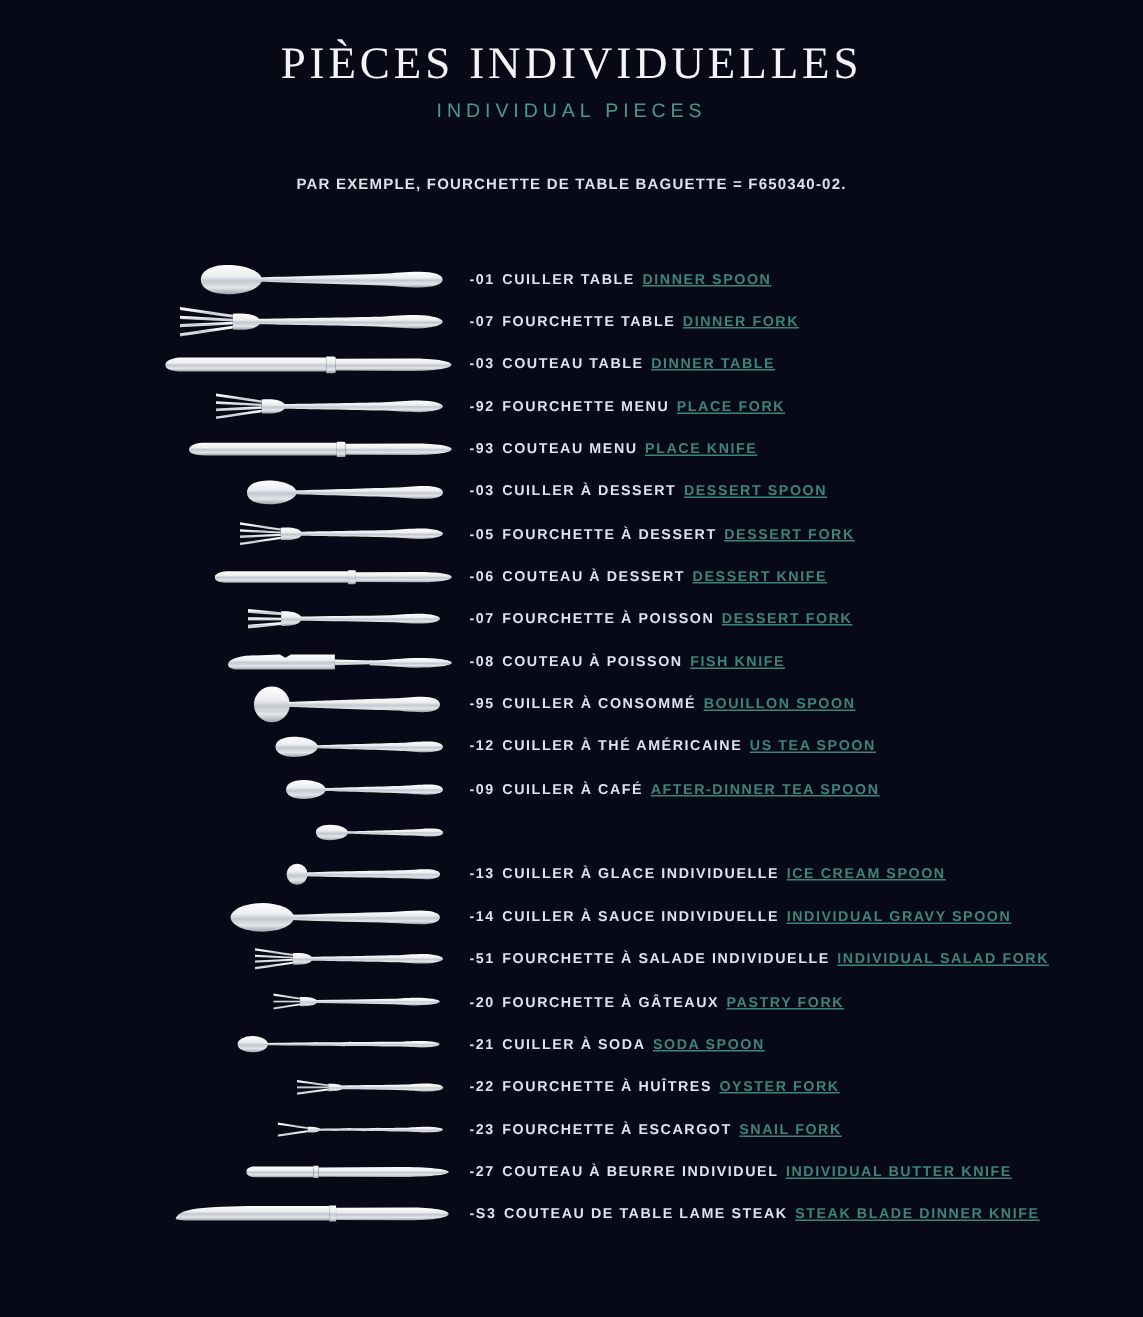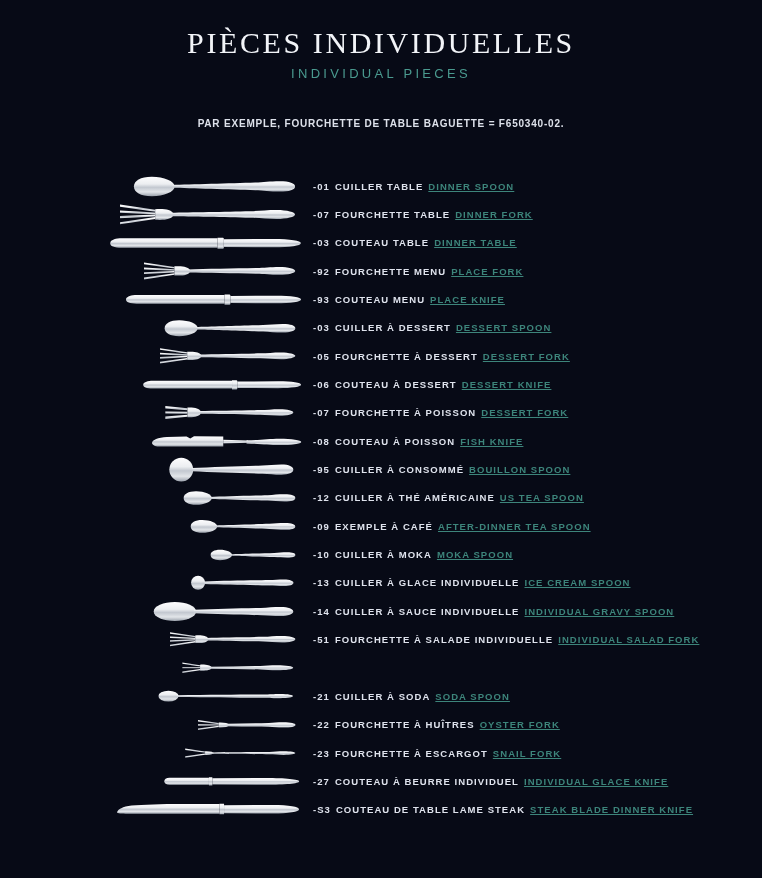--- a/index.html
+++ b/index.html
@@ -262,29 +262,28 @@
           </svg>
         </div>
         <div class="lbl"><span class="code">-12</span><span class="fr">CUILLER À THÉ AMÉRICAINE</span><span class="en">US TEA SPOON</span></div>
       </div>
       <div class="row">
         <div class="art" style="padding-right:12px">
           <svg width="106" height="14.8" viewBox="0 0 200 28">
             <use href="#sym-spoon"></use>
           </svg>
         </div>
-        <div class="lbl"><span class="code">-09</span><span class="fr">EXEMPLE À CAFÉ</span><span class="en">AFTER-DINNER TEA SPOON</span></div>
+        <div class="lbl"><span class="code">-09</span><span class="fr">CUILLER À CAFÉ</span><span class="en">AFTER-DINNER TEA SPOON</span></div>
       </div>
       <div class="row">
         <div class="art" style="padding-right:12px">
           <svg width="86" height="12" viewBox="0 0 200 28">
             <use href="#sym-spoon"></use>
           </svg>
         </div>
-        <div class="lbl"><span class="code">-10</span><span class="fr">CUILLER À MOKA</span><span class="en">MOKA SPOON</span></div>
       </div>
       <div class="row">
         <div class="art" style="padding-right:14px">
           <svg width="104" height="15.6" viewBox="0 0 200 30">
             <use href="#sym-icecream"></use>
           </svg>
         </div>
         <div class="lbl"><span class="code">-13</span><span class="fr">CUILLER À GLACE INDIVIDUELLE</span><span class="en">ICE CREAM SPOON</span></div>
       </div>
       <div class="row">
@@ -302,20 +301,21 @@
           </svg>
         </div>
         <div class="lbl"><span class="code">-51</span><span class="fr">FOURCHETTE À SALADE INDIVIDUELLE</span><span class="en">INDIVIDUAL SALAD FORK</span></div>
       </div>
       <div class="row">
         <div class="art" style="padding-right:14px">
           <svg width="112" height="13.4" viewBox="0 0 200 24">
             <use href="#sym-fork3"></use>
           </svg>
         </div>
+        <div class="lbl"><span class="code">-20</span><span class="fr">FOURCHETTE À GÂTEAUX</span><span class="en">PASTRY FORK</span></div>
       </div>
       <div class="row">
         <div class="art" style="padding-right:14px">
           <svg width="136" height="12.2" viewBox="0 0 200 18">
             <use href="#sym-soda"></use>
           </svg>
         </div>
         <div class="lbl"><span class="code">-21</span><span class="fr">CUILLER À SODA</span><span class="en">SODA SPOON</span></div>
       </div>
       <div class="row">
@@ -333,21 +333,21 @@
           </svg>
         </div>
         <div class="lbl"><span class="code">-23</span><span class="fr">FOURCHETTE À ESCARGOT</span><span class="en">SNAIL FORK</span></div>
       </div>
       <div class="row">
         <div class="art" style="padding-right:8px">
           <svg width="136" height="12.9" viewBox="0 0 200 19">
             <use href="#sym-butter"></use>
           </svg>
         </div>
-        <div class="lbl"><span class="code">-27</span><span class="fr">COUTEAU À BEURRE INDIVIDUEL</span><span class="en">INDIVIDUAL GLACE KNIFE</span></div>
+        <div class="lbl"><span class="code">-27</span><span class="fr">COUTEAU À BEURRE INDIVIDUEL</span><span class="en">INDIVIDUAL BUTTER KNIFE</span></div>
       </div>
       <div class="row">
         <div class="art" style="padding-right:8px">
           <svg width="183" height="16.5" viewBox="0 0 200 18">
             <use href="#sym-steak"></use>
           </svg>
         </div>
         <div class="lbl"><span class="code">-S3</span><span class="fr">COUTEAU DE TABLE LAME STEAK</span><span class="en">STEAK BLADE DINNER KNIFE</span></div>
       </div>
     </main>

